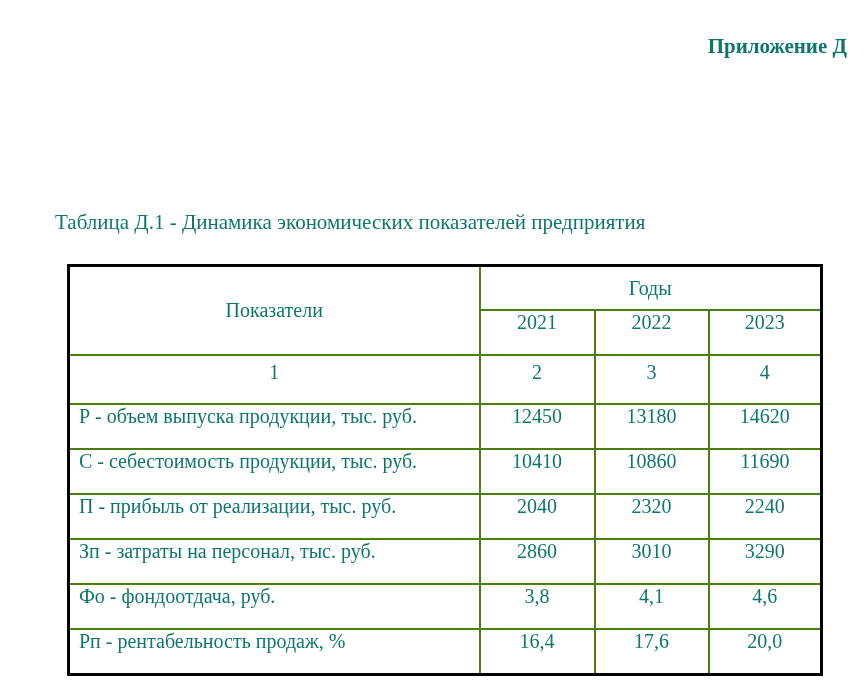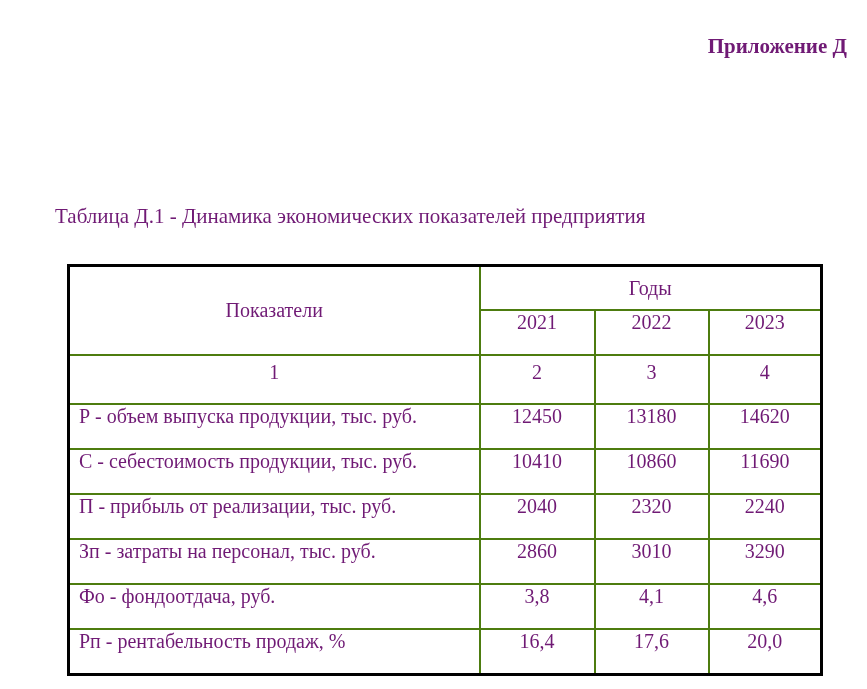--- a/index.html
+++ b/index.html
@@ -5,21 +5,21 @@
   html, body {
     margin: 0;
     padding: 0;
     background: #ffffff;
   }
   .page {
     position: relative;
     width: 867px;
     height: 689px;
     background: #ffffff;
-    color: #701a75;
+    color: #0f766e;
     font-family: "Liberation Serif", serif;
     overflow: hidden;
   }
   .appendix-label {
     position: absolute;
     top: 34px;
     right: 20px;
     font-size: 21px;
     font-weight: bold;
     white-space: nowrap;
@@ -36,21 +36,21 @@
     top: 133px;
     left: 0;
     width: 867px;
     text-align: center;
     font-size: 21px;
     font-weight: bold;
     white-space: nowrap;
   }
   .table-caption {
     position: absolute;
-    top: 204px;
+    top: 210px;
     left: 55px;
     font-size: 21px;
     white-space: nowrap;
   }
   table.data-table {
     position: absolute;
     top: 264px;
     left: 67px;
     width: 753px;
     border-collapse: collapse;

